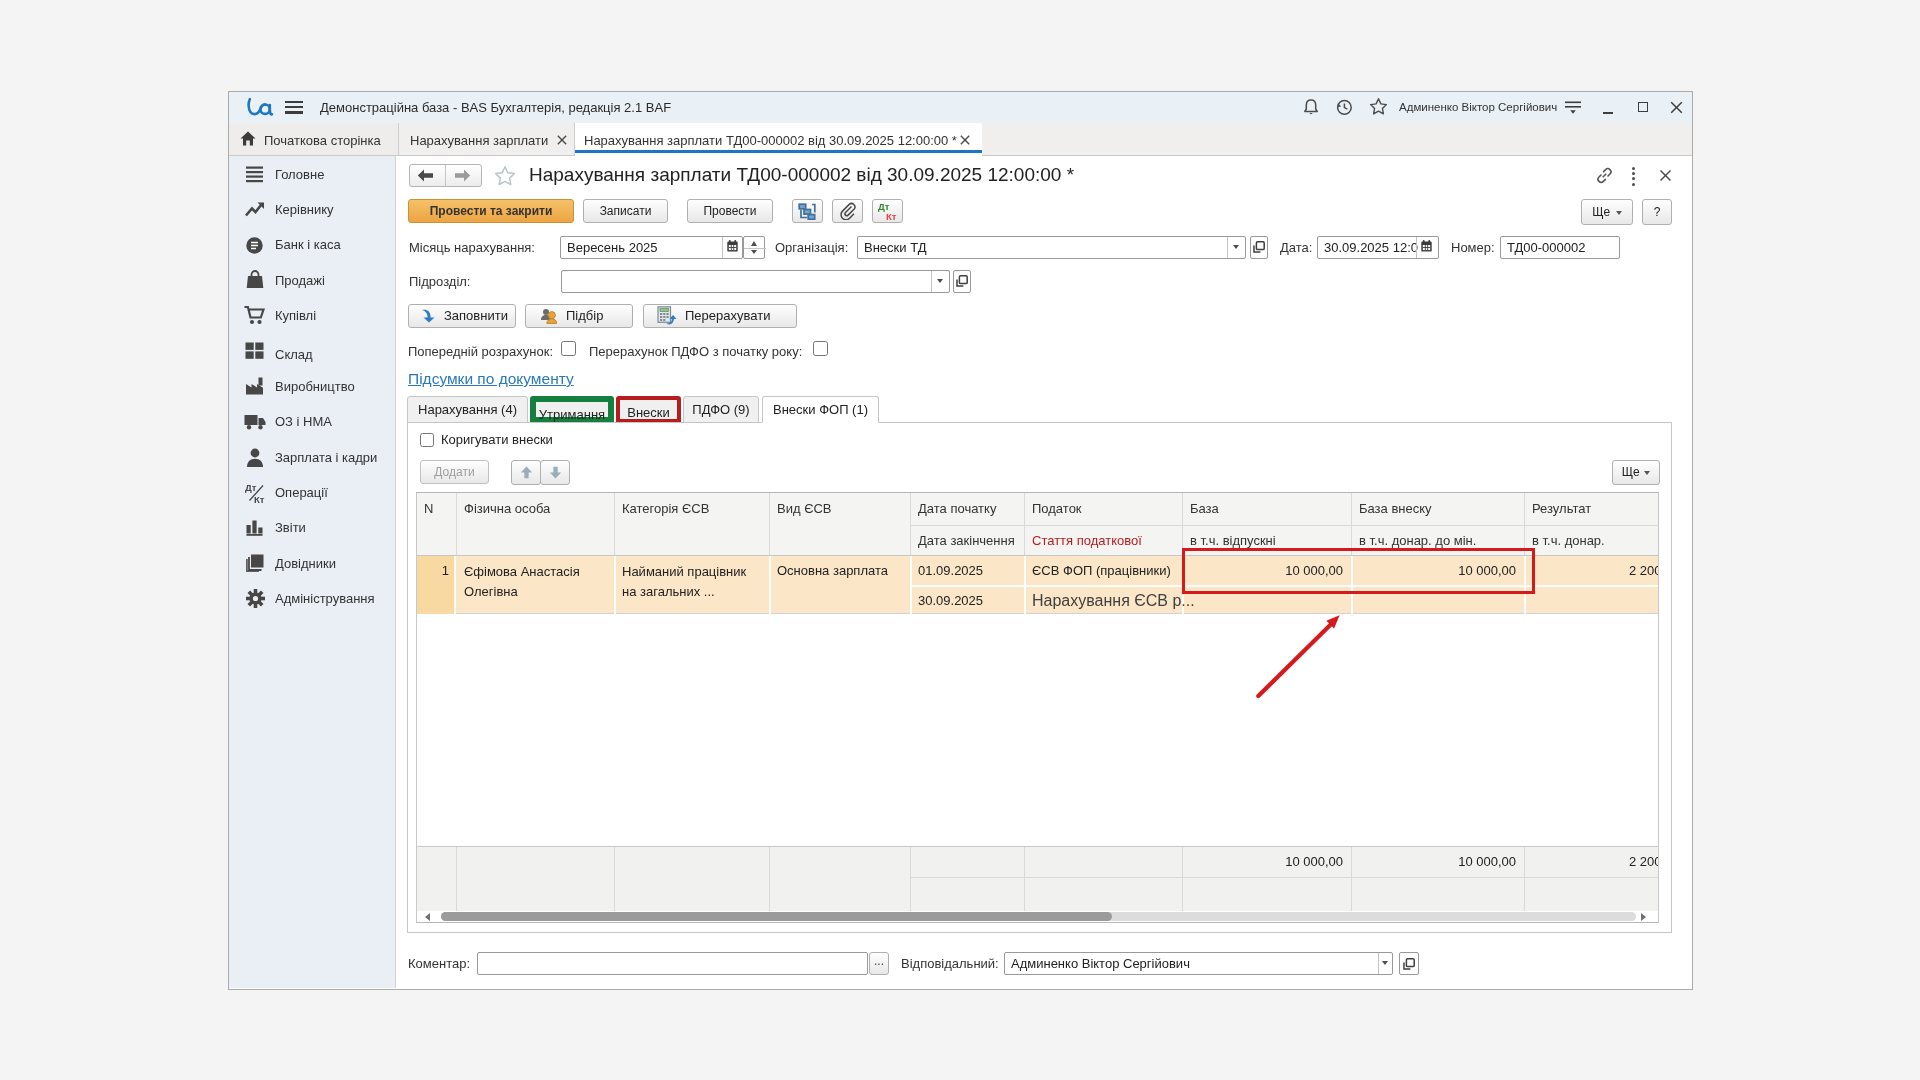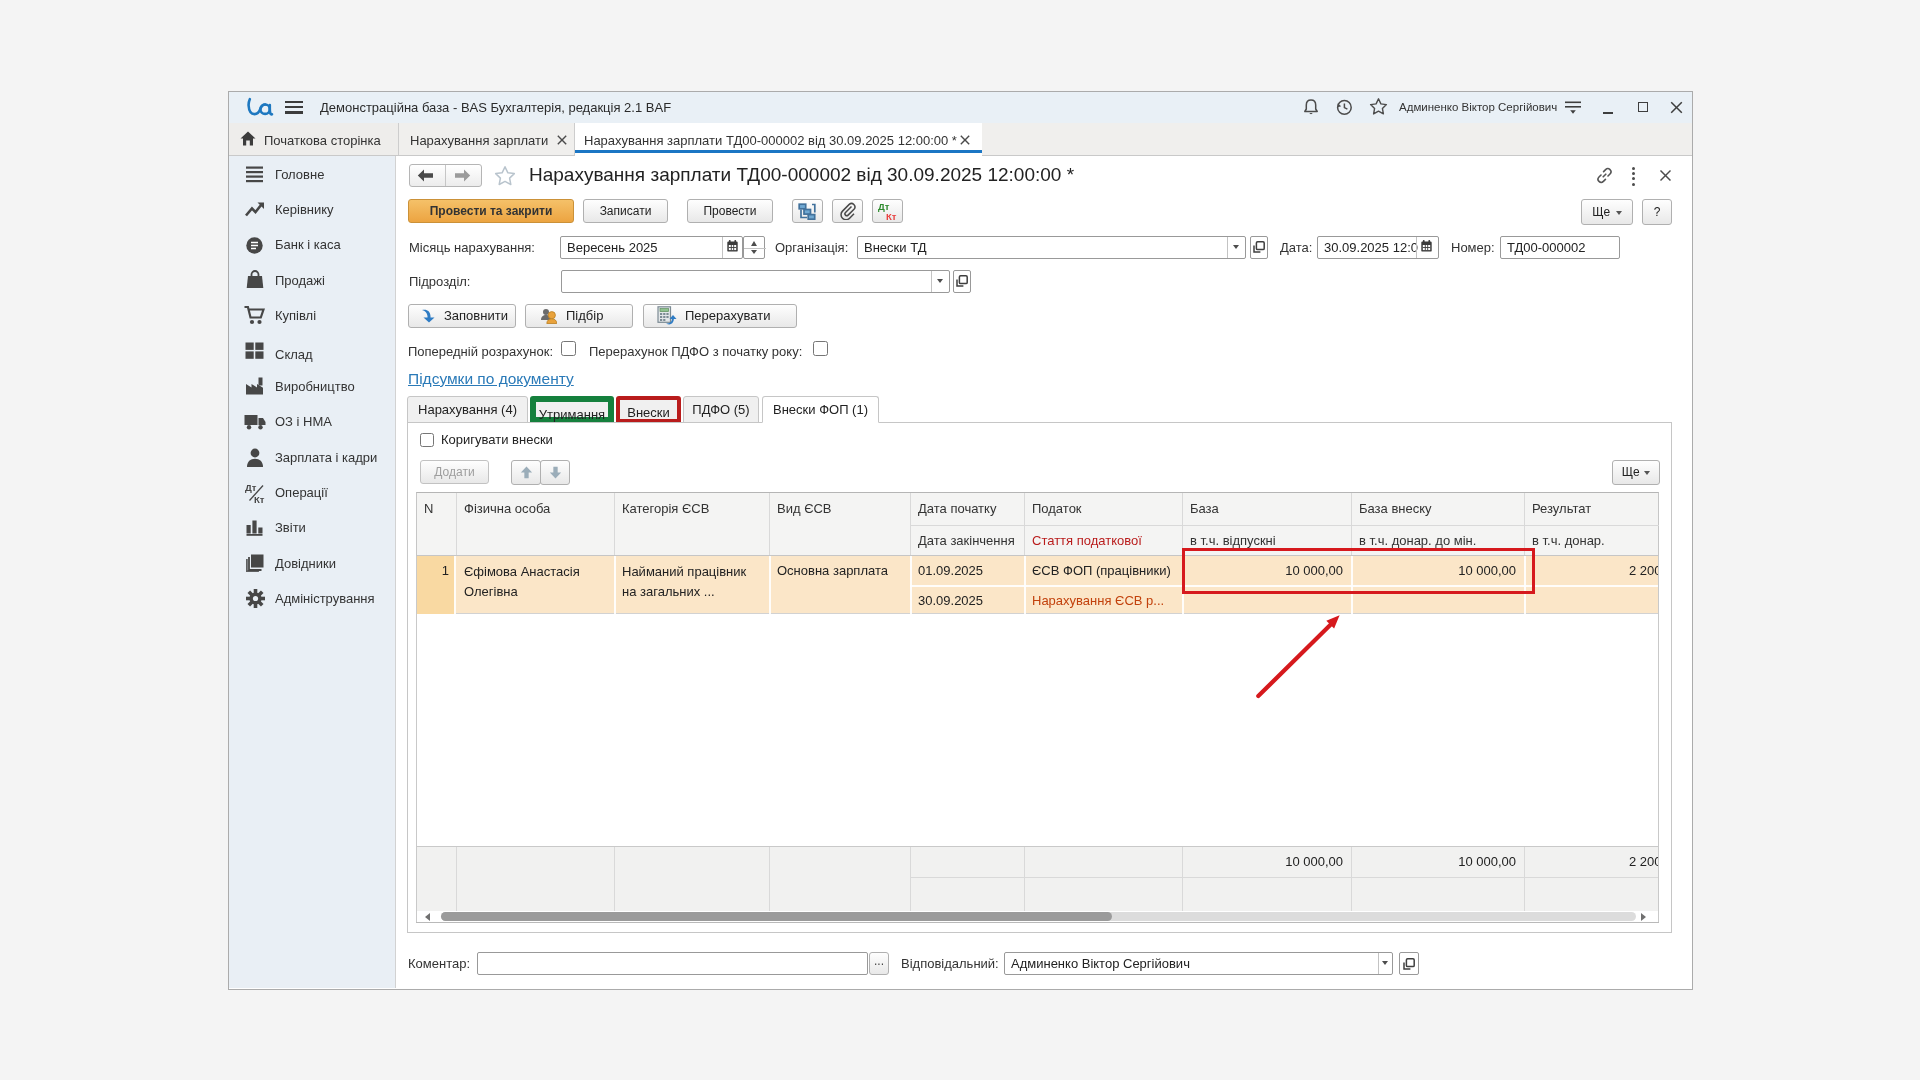--- a/index.html
+++ b/index.html
@@ -324,21 +324,21 @@
 <div class="lbl" style="left:408px;top:340px;">Попередній розрахунок:</div>
 <div class="cb" style="left:561px;top:341px;"></div>
 <div class="lbl" style="left:589px;top:340px;">Перерахунок ПДФО з початку року:</div>
 <div class="cb" style="left:813px;top:341px;"></div>
 
 <div class="abs" style="left:408px;top:370px;font-size:15.5px;color:#2a7ab8;text-decoration:underline;">Підсумки по документу</div>
 
 <div class="abs" style="left:407px;top:396px;width:121px;height:27px;background:#f0f0f0;border:1px solid #c6c6c6;border-radius:3px 3px 0 0;font-size:13px;color:#222;text-align:center;line-height:25px;">Нарахування (4)</div>
 <div class="abs" style="left:530px;top:396px;width:84px;height:27px;background:#f0f0f0;border:6px solid #15803d;border-radius:3px 3px 0 0;font-size:13px;color:#222;text-align:center;line-height:25px;">Утримання</div>
 <div class="abs" style="left:616px;top:396px;width:65px;height:27px;background:#f0f0f0;border:4px solid #b91c1c;border-radius:3px 3px 0 0;font-size:13px;color:#222;text-align:center;line-height:25px;">Внески</div>
-<div class="abs" style="left:683px;top:396px;width:76px;height:27px;background:#f0f0f0;border:1px solid #c6c6c6;border-radius:3px 3px 0 0;font-size:13px;color:#222;text-align:center;line-height:25px;">ПДФО (5)</div>
+<div class="abs" style="left:683px;top:396px;width:76px;height:27px;background:#f0f0f0;border:1px solid #c6c6c6;border-radius:3px 3px 0 0;font-size:13px;color:#222;text-align:center;line-height:25px;">ПДФО (9)</div>
 
 <div class="abs" style="left:407px;top:422px;width:1265px;height:511px;background:#fff;border:1px solid #c6c6c6;"></div>
 <div class="abs" style="left:762px;top:396px;width:117px;height:27px;background:#fff;border:1px solid #c6c6c6;border-bottom:1px solid #fff;border-radius:3px 3px 0 0;font-size:13px;color:#222;text-align:center;line-height:25px;">Внески ФОП (1)</div>
 
 <div class="cb" style="left:420px;top:433px;width:14px;height:14px;"></div>
 <div class="abs" style="left:441px;top:432px;font-size:13px;color:#222;">Коригувати внески</div>
 <div class="btn" style="left:420px;top:460px;width:69px;color:#9e9e9e;border-color:#c2c2c2;">Додати</div>
 <div class="btn" style="left:511px;top:460px;width:30px;height:25px;"></div>
 <svg class="abs" style="left:520px;top:466px;" width="13" height="13" viewBox="0 0 15 15">
   <path d="M7.5,0.5 L14,7.5 L10,7.5 L10,14 L5,14 L5,7.5 L1,7.5 Z" fill="#9badb9"></path>
@@ -384,21 +384,21 @@
 <div class="abs" style="left:1351px;top:556px;width:2px;height:58px;background:rgba(255,255,255,0.9);"></div>
 <div class="abs" style="left:1524px;top:556px;width:2px;height:58px;background:rgba(255,255,255,0.9);"></div>
 <div class="abs" style="left:910px;top:585px;width:749px;height:2px;background:rgba(255,255,255,0.9);"></div>
 <div class="abs" style="left:416px;top:556px;width:33px;height:30px;line-height:30px;font-size:13px;color:#222;text-align:right;">1</div>
 <div class="abs" style="left:464px;top:562px;font-size:13px;color:#222;line-height:19.5px;">Єфімова Анастасія<br>Олегівна</div>
 <div class="abs" style="left:622px;top:562px;font-size:13px;color:#222;line-height:19.5px;">Найманий працівник<br>на загальних ...</div>
 <div class="abs" style="left:777px;top:556px;height:30px;line-height:30px;font-size:13px;color:#222;">Основна зарплата</div>
 <div class="abs" style="left:918px;top:556px;height:30px;line-height:30px;font-size:13px;color:#222;">01.09.2025</div>
 <div class="abs" style="left:918px;top:587px;height:28px;line-height:28px;font-size:13px;color:#222;">30.09.2025</div>
 <div class="abs" style="left:1032px;top:556px;height:30px;line-height:30px;font-size:13px;color:#222;">ЄСВ ФОП (працівники)</div>
-<div class="abs" style="left:1032px;top:587px;height:28px;line-height:28px;font-size:13px;color:#c2410c;">Нарахування ЄСВ р...</div>
+<div class="abs" style="left:1032px;top:587px;height:28px;line-height:28px;font-size:16px;color:#404040;">Нарахування ЄСВ р...</div>
 <div class="abs" style="left:1182px;top:556px;width:161px;height:30px;line-height:30px;font-size:13px;color:#222;text-align:right;">10 000,00</div>
 <div class="abs" style="left:1351px;top:556px;width:165px;height:30px;line-height:30px;font-size:13px;color:#222;text-align:right;">10 000,00</div>
 <div class="abs" style="left:1524px;top:556px;width:135px;height:30px;overflow:hidden;">
   <div style="position:absolute;left:105px;top:0;height:30px;line-height:30px;font-size:13px;color:#222;white-space:nowrap;">2 200,00</div>
 </div>
 
 <div class="abs" style="left:416px;top:846px;width:1243px;height:65px;background:#f1f1f0;border-top:1px solid #c9c9c9;"></div>
 <div class="vline" style="left:456px;top:847px;height:64px;"></div>
 <div class="vline" style="left:614px;top:847px;height:64px;"></div>
 <div class="vline" style="left:769px;top:847px;height:64px;"></div>

